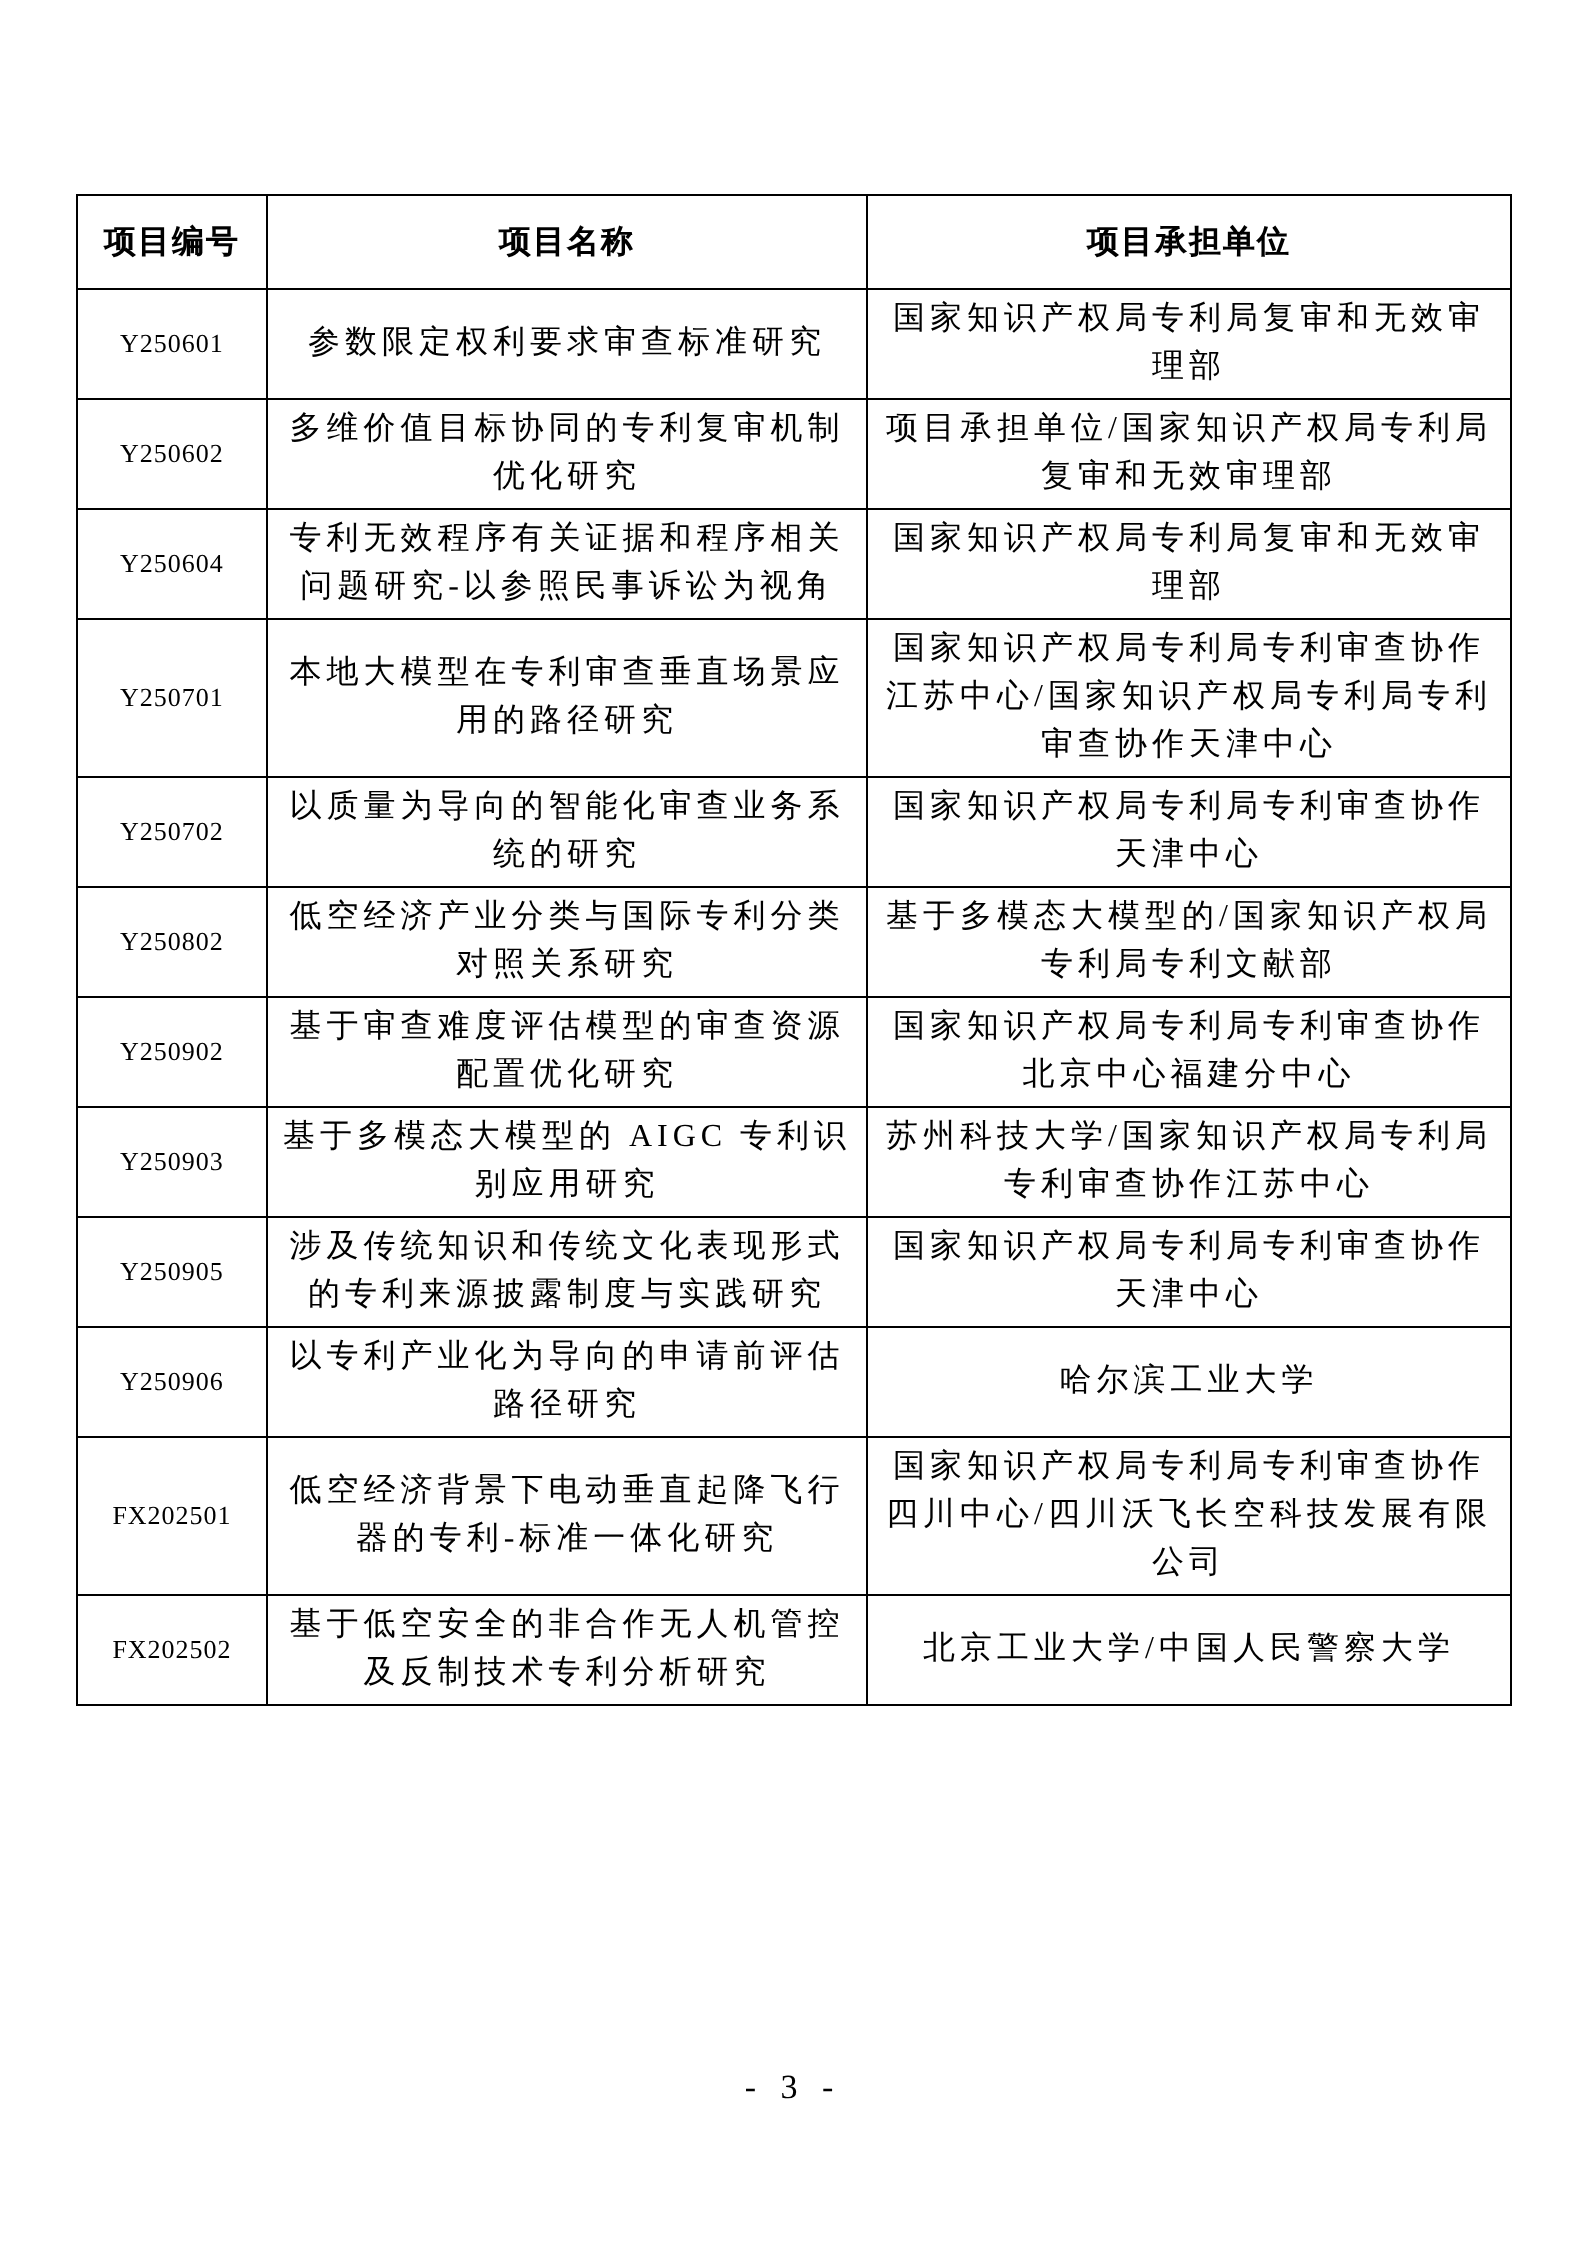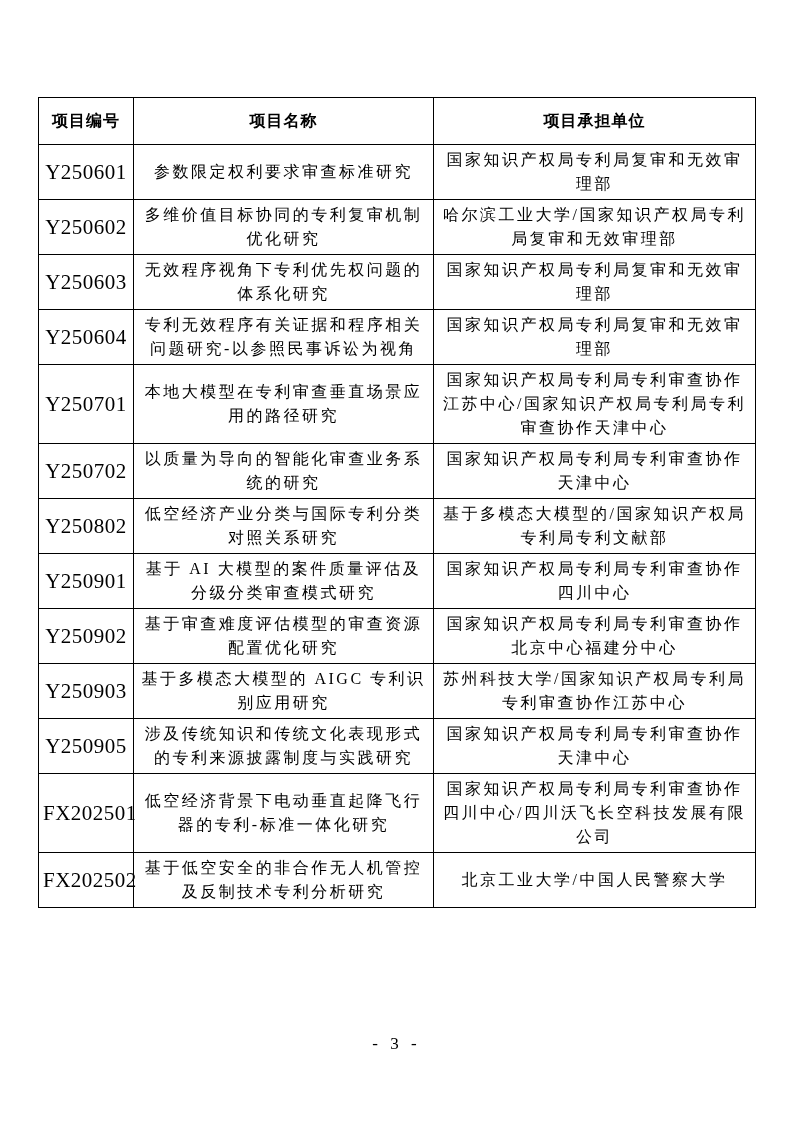--- a/index.html
+++ b/index.html
@@ -40,21 +40,21 @@
     font-size: 16px;
     height: 40px;
     letter-spacing: 1px;
     font-family: Liberation Mono, monospace;
   }
   .project-table td {
     font-size: 16px;
     line-height: 24px;
   }
   td.cell-id {
-    font-size: 21px;
+    font-size: 13px;
     letter-spacing: 0.5px;
     word-break: keep-all;
   }
   td.cell-name,
   td.cell-unit {
     letter-spacing: 2.5px;
   }
   .page-footer {
     position: absolute;
     left: 0;
@@ -85,26 +85,21 @@
     </thead>
     <tbody id="table-body">
         <tr>
           <td class="cell-id">Y250601</td>
           <td class="cell-name">参数限定权利要求审查标准研究</td>
           <td class="cell-unit">国家知识产权局专利局复审和无效审理部</td>
         </tr>
         <tr>
           <td class="cell-id">Y250602</td>
           <td class="cell-name">多维价值目标协同的专利复审机制优化研究</td>
-          <td class="cell-unit">哈尔滨工业大学/国家知识产权局专利局复审和无效审理部</td>
-        </tr>
-        <tr>
-          <td class="cell-id">Y250603</td>
-          <td class="cell-name">无效程序视角下专利优先权问题的体系化研究</td>
-          <td class="cell-unit">国家知识产权局专利局复审和无效审理部</td>
+          <td class="cell-unit">项目承担单位/国家知识产权局专利局复审和无效审理部</td>
         </tr>
         <tr>
           <td class="cell-id">Y250604</td>
           <td class="cell-name">专利无效程序有关证据和程序相关问题研究-以参照民事诉讼为视角</td>
           <td class="cell-unit">国家知识产权局专利局复审和无效审理部</td>
         </tr>
         <tr>
           <td class="cell-id">Y250701</td>
           <td class="cell-name">本地大模型在专利审查垂直场景应用的路径研究</td>
           <td class="cell-unit">国家知识产权局专利局专利审查协作江苏中心/国家知识产权局专利局专利审查协作天津中心</td>
@@ -113,38 +108,38 @@
           <td class="cell-id">Y250702</td>
           <td class="cell-name">以质量为导向的智能化审查业务系统的研究</td>
           <td class="cell-unit">国家知识产权局专利局专利审查协作天津中心</td>
         </tr>
         <tr>
           <td class="cell-id">Y250802</td>
           <td class="cell-name">低空经济产业分类与国际专利分类对照关系研究</td>
           <td class="cell-unit">基于多模态大模型的/国家知识产权局专利局专利文献部</td>
         </tr>
         <tr>
-          <td class="cell-id">Y250901</td>
-          <td class="cell-name">基于 AI 大模型的案件质量评估及分级分类审查模式研究</td>
-          <td class="cell-unit">国家知识产权局专利局专利审查协作四川中心</td>
-        </tr>
-        <tr>
           <td class="cell-id">Y250902</td>
           <td class="cell-name">基于审查难度评估模型的审查资源配置优化研究</td>
           <td class="cell-unit">国家知识产权局专利局专利审查协作北京中心福建分中心</td>
         </tr>
         <tr>
           <td class="cell-id">Y250903</td>
           <td class="cell-name">基于多模态大模型的 AIGC 专利识别应用研究</td>
           <td class="cell-unit">苏州科技大学/国家知识产权局专利局专利审查协作江苏中心</td>
         </tr>
         <tr>
           <td class="cell-id">Y250905</td>
           <td class="cell-name">涉及传统知识和传统文化表现形式的专利来源披露制度与实践研究</td>
           <td class="cell-unit">国家知识产权局专利局专利审查协作天津中心</td>
+        </tr>
+        <tr>
+          <td class="cell-id">Y250906</td>
+          <td class="cell-name">以专利产业化为导向的申请前评估路径研究</td>
+          <td class="cell-unit">哈尔滨工业大学</td>
         </tr>
         <tr>
           <td class="cell-id">FX202501</td>
           <td class="cell-name">低空经济背景下电动垂直起降飞行器的专利-标准一体化研究</td>
           <td class="cell-unit">国家知识产权局专利局专利审查协作四川中心/四川沃飞长空科技发展有限公司</td>
         </tr>
         <tr>
           <td class="cell-id">FX202502</td>
           <td class="cell-name">基于低空安全的非合作无人机管控及反制技术专利分析研究</td>
           <td class="cell-unit">北京工业大学/中国人民警察大学</td>

